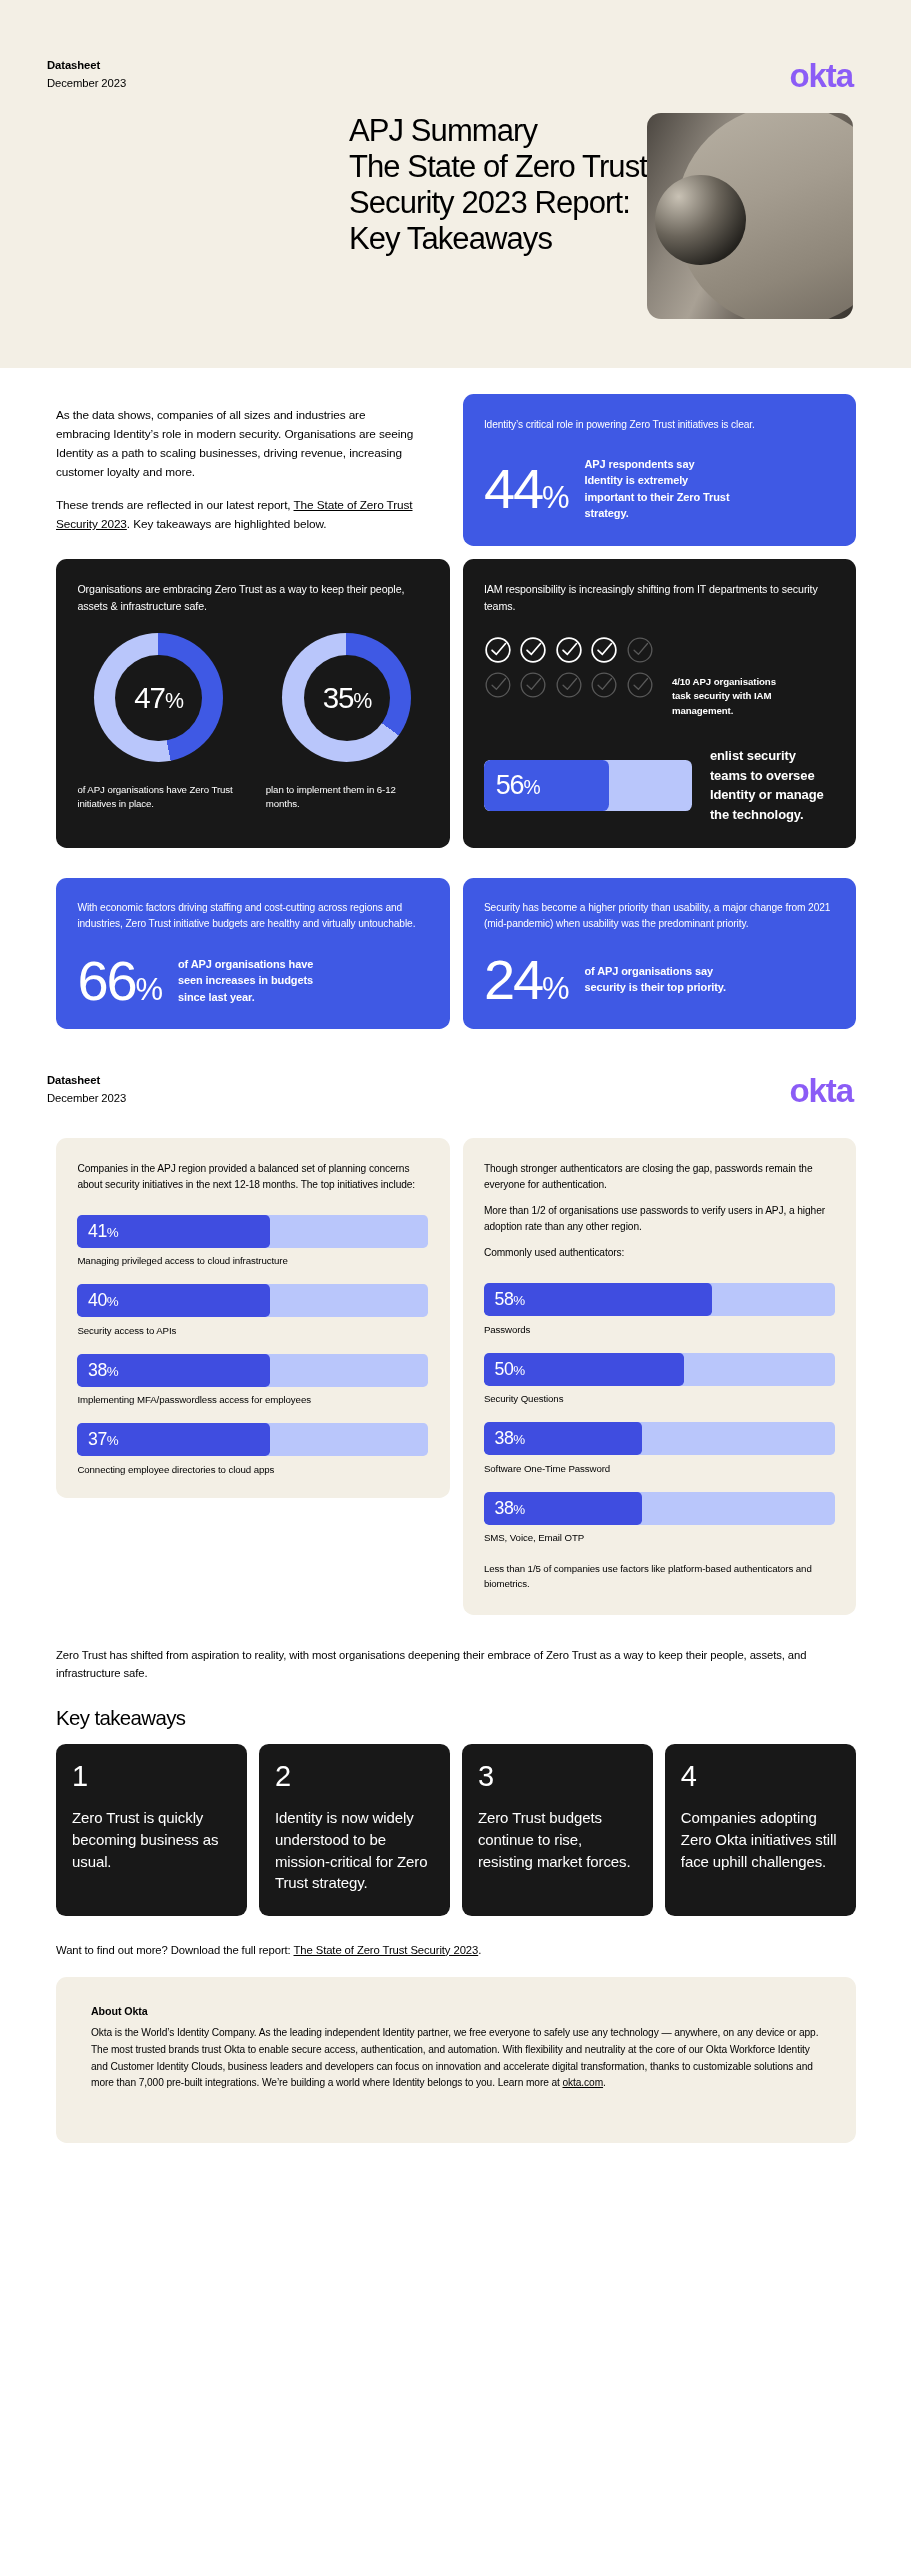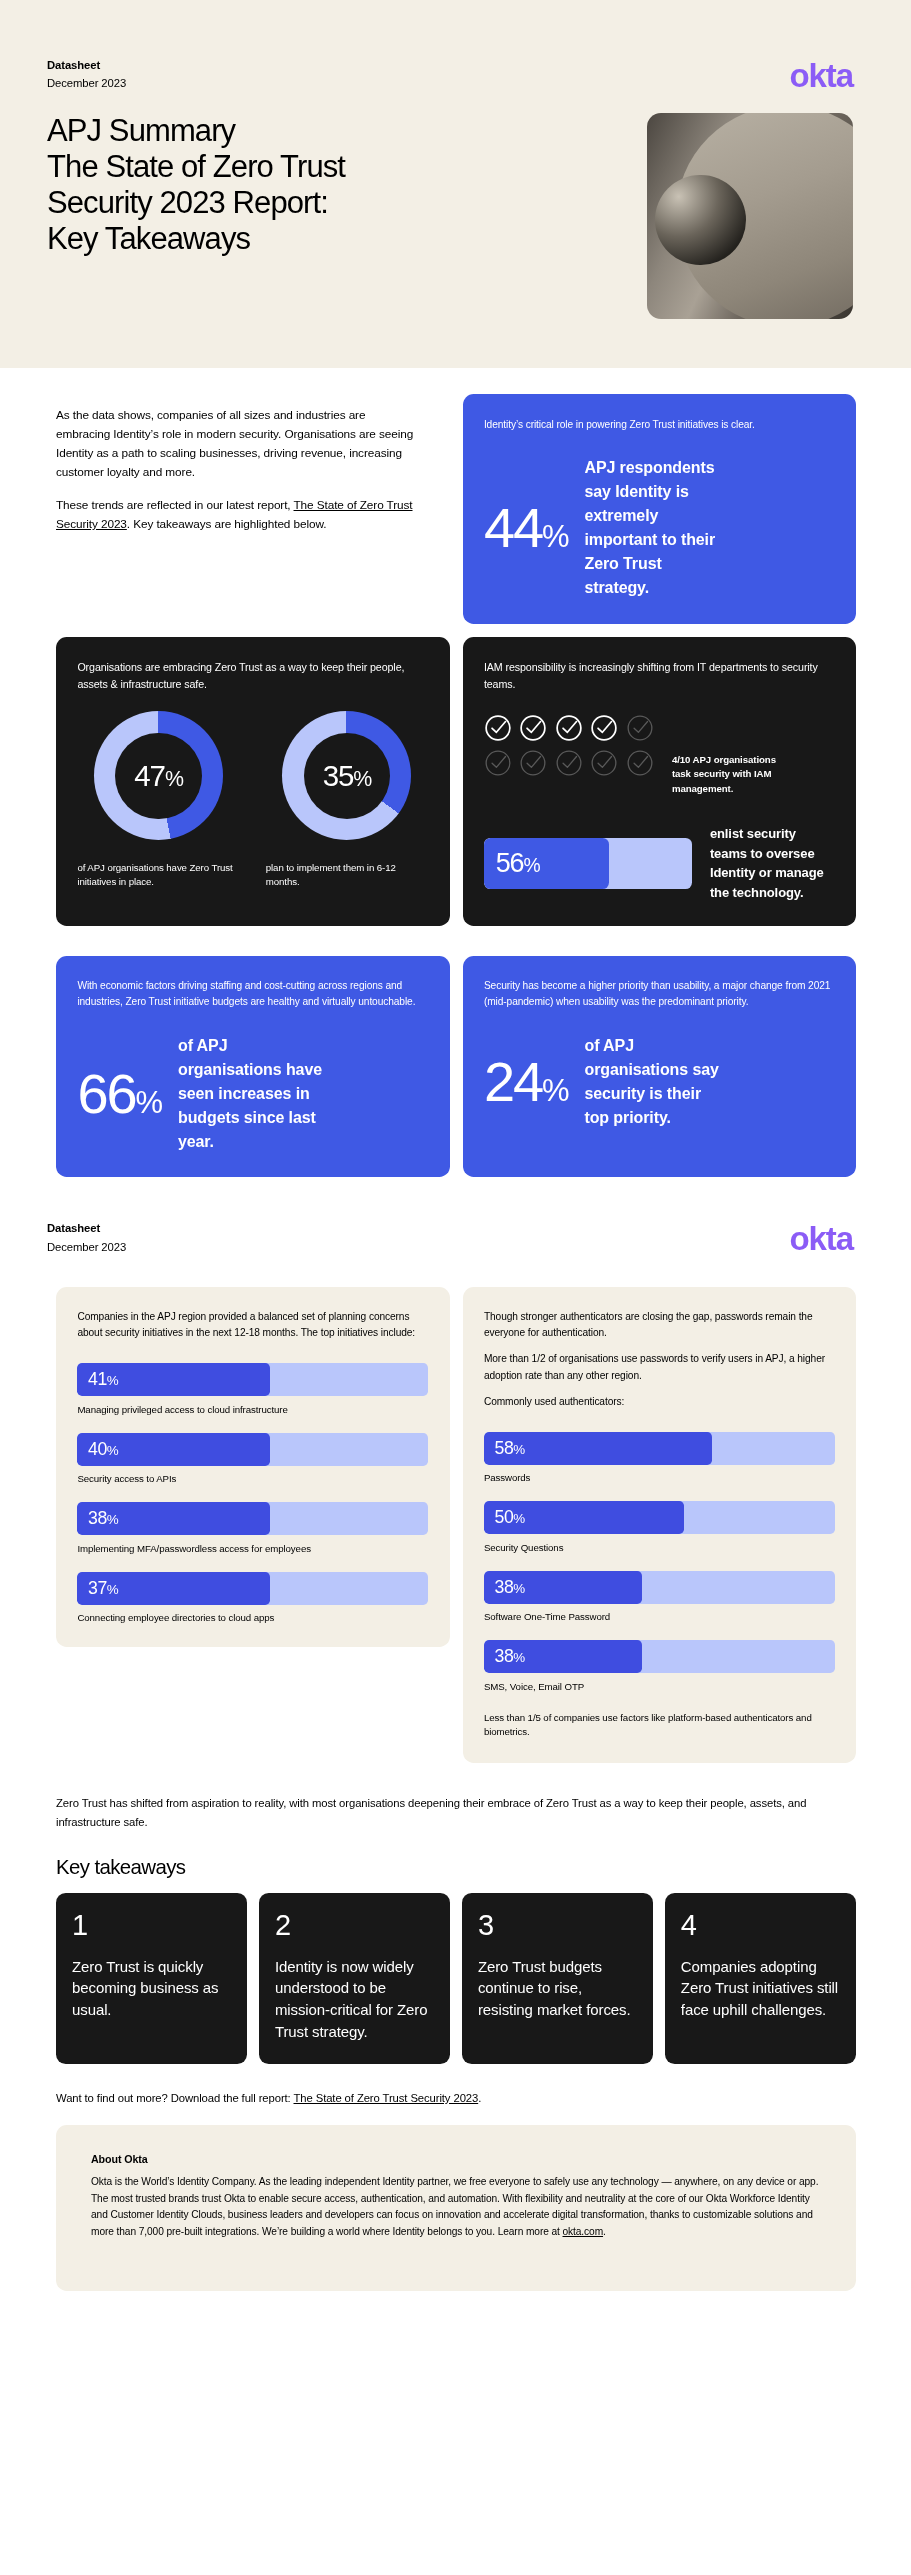--- a/index.html
+++ b/index.html
@@ -30,22 +30,23 @@
   .meta-left .date { font-weight: 400; }
   .okta-logo {
     font-size: 33px;
     font-weight: 700;
     letter-spacing: -1.1px;
     line-height: 0.8;
     color: #8b5cf6;
   }
   .hero-body {
     display: flex;
-    justify-content: space-between;
+    justify-content: flex-end;
     padding: 23.6px 59px 0 47px;
+    margin-left: 32px;
   }
   .hero-title {
     font-size: 31px;
     line-height: 1.16;
     font-weight: 400;
     letter-spacing: -0.9px;
     max-width: 536px;
   }
   .hero-art {
     width: 206px; height: 206px;
@@ -89,21 +90,21 @@
   .card-blue { background: #3f59e4; color: #fff; padding: 22.5px 21.4px 23.6px 21.4px; }
   .card-dark { background: #181818; color: #fff; padding: 22.5px 21.4px 23.6px 21.4px; }
   .card-cream { background: #f3efe5; color: #000; padding: 22.5px 21.4px 23.6px 21.4px; }
 
   .card-lead { font-size: 10.2px; line-height: 1.55; letter-spacing: -0.1px; }
   .card-lead.dark-lead { font-size: 10.7px; }
 
   .stat-row { display: flex; align-items: center; gap: 16px; margin-top: 23.6px; }
   .bignum { font-size: 56px; font-weight: 400; line-height: 0.84; letter-spacing: -2.1px; white-space: nowrap; }
   .bignum .pct { font-size: 31px; letter-spacing: -1.1px; }
-  .stat-note { font-size: 16px; line-height: 1.5; font-weight: 700; letter-spacing: -0.1px; max-width: 145px; }
+  .stat-note { font-size: 11px; line-height: 1.5; font-weight: 700; letter-spacing: -0.1px; max-width: 145px; }
 
   
   .donut-wrap { display: flex; gap: 26px; margin-top: 19.3px; }
   .donut-col { flex: 1; }
   .donut {
     width: 129px; height: 129px;
     border-radius: 50%;
     position: relative;
     margin: 0 auto;
   }
@@ -457,21 +458,21 @@
         <div class="kt-card">
           <div class="kt-num">2</div>
           <div class="kt-text">Identity is now widely understood to be mission-critical for Zero Trust strategy.</div>
         </div>
         <div class="kt-card">
           <div class="kt-num">3</div>
           <div class="kt-text">Zero Trust budgets continue to rise, resisting market forces.</div>
         </div>
         <div class="kt-card">
           <div class="kt-num">4</div>
-          <div class="kt-text">Companies adopting Zero Trust initiatives still face uphill challenges.</div>
+          <div class="kt-text">Companies adopting Zero Okta initiatives still face uphill challenges.</div>
         </div>
       </div>
 
     <div class="download"><span>Want to find out more? Download the full report: </span><a class="link" href="#">The State of Zero Trust Security 2023</a><span>.</span></div>
 
     <div class="about">
       <h4>About Okta</h4>
       <p><span>Okta is the World’s Identity Company. As the leading independent Identity partner, we free everyone to safely use any technology — anywhere, on any device or app. The most trusted brands trust Okta to enable secure access, authentication, and automation. With flexibility and neutrality at the core of our Okta Workforce Identity and Customer Identity Clouds, business leaders and developers can focus on innovation and accelerate digital transformation, thanks to customizable solutions and more than 7,000 pre-built integrations. We’re building a world where Identity belongs to you. Learn more at </span><a class="link" href="#">okta.com</a><span>.</span></p>
     </div>
   </div>

